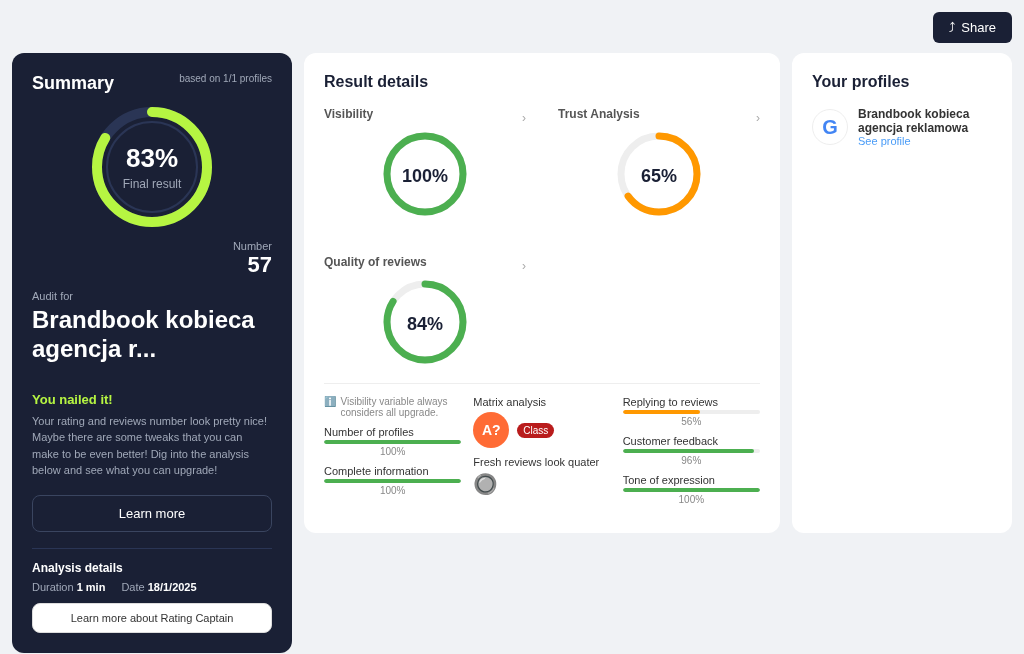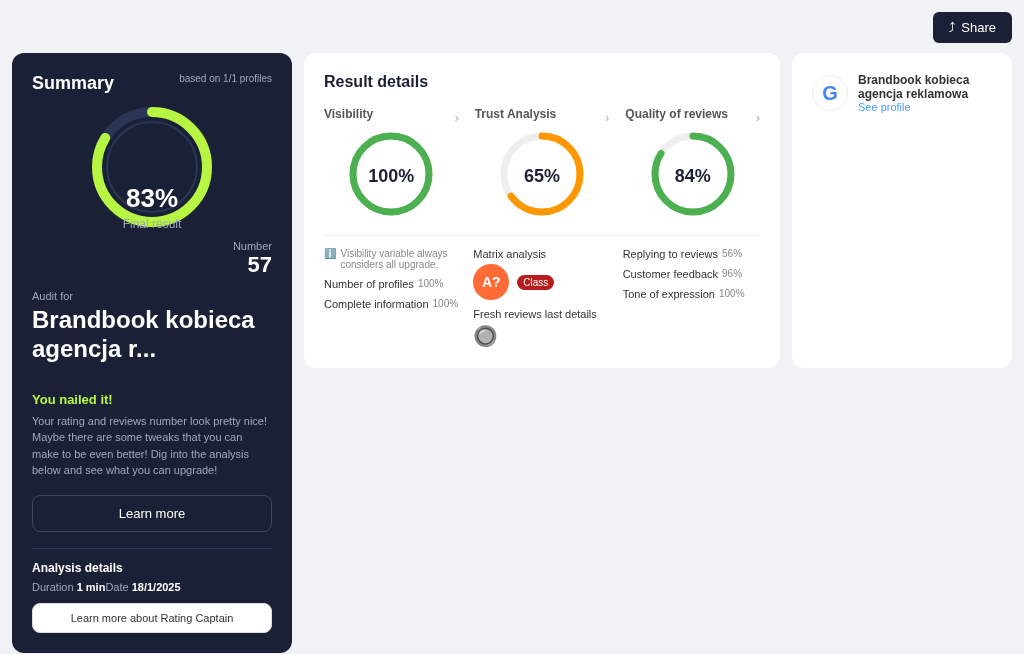--- a/index.html
+++ b/index.html
@@ -79,21 +79,21 @@
     }
 
     .rating-label-right .value {
       font-size: 22px;
       font-weight: 700;
     }
 
     .donut-container {
       display: flex;
       justify-content: center;
-      align-items: flex-end;
+      align-items: center;
       margin: 8px 0;
       position: relative;
     }
 
     .donut-svg {
       transform: rotate(-90deg);
     }
 
     .donut-text {
       position: absolute;
@@ -173,20 +173,21 @@
     }
 
     .analysis-title {
       font-size: 12px;
       font-weight: 600;
       margin-bottom: 6px;
     }
 
     .analysis-row {
       display: flex;
+      gap: 16px;
       font-size: 11px;
       color: #a0a8b8;
       margin-bottom: 10px;
     }
 
     .analysis-row span span {
       color: white;
       font-weight: 600;
     }
 
@@ -210,22 +211,22 @@
 
     .card-title {
       font-size: 16px;
       font-weight: 700;
       margin-bottom: 16px;
       color: #1a2035;
     }
 
     .metrics-row {
       display: grid;
-      grid-template-columns: 1fr 1fr 1fr;
-      gap: 16px;
+      grid-template-columns: 1fr 1fr;
+      gap: 32px;
     }
 
     .metric-item {
       text-align: center;
     }
 
     .metric-label {
       font-size: 12px;
       color: #555;
       margin-bottom: 8px;
@@ -266,20 +267,21 @@
       grid-template-columns: 1fr 1fr 1fr;
       gap: 12px;
     }
 
     .detail-col {
       font-size: 11px;
     }
 
     .detail-bar-row {
       display: flex;
+      flex-direction: column;
       gap: 2px;
       margin-bottom: 8px;
     }
 
     .detail-bar-label {
       color: #333;
       font-size: 11px;
       font-weight: 500;
     }
 
@@ -512,21 +514,21 @@
 
       <div class="detail-col">
         <div style="margin-bottom:8px;">
           <div class="detail-bar-label">Matrix analysis</div>
           <div class="matrix-row" style="margin-top:4px;">
             <div class="matrix-badge">A?</div>
             <span class="matrix-class">Class</span>
           </div>
         </div>
         <div>
-          <div class="detail-bar-label">Fresh reviews last details</div>
+          <div class="detail-bar-label">Fresh reviews look quater</div>
           <div style="margin-top:4px;">
             <span class="toggle-icon">🔘</span>
           </div>
         </div>
       </div>
 
       <div class="detail-col">
         <div class="detail-bar-row">
           <div class="detail-bar-label">Replying to reviews</div>
           <div class="bar-wrap">
@@ -546,20 +548,21 @@
           <div class="bar-wrap">
               <div class="bar-fill" style="width:100%;background:#4caf50;"></div>
             </div>
           <div class="bar-pct">100%</div>
         </div>
       </div>
     </div>
   </div>
 
   <div class="profiles-panel">
+    <div class="card-title">Your profiles</div>
     <div class="profile-item">
       <div class="profile-logo">
         <span style="color:#4285F4;font-weight:700;font-size:20px;">G</span>
       </div>
       <div class="profile-info">
         <div class="name">Brandbook kobieca agencja reklamowa</div>
         <div class="see-profile">See profile</div>
       </div>
     </div>
   </div>

